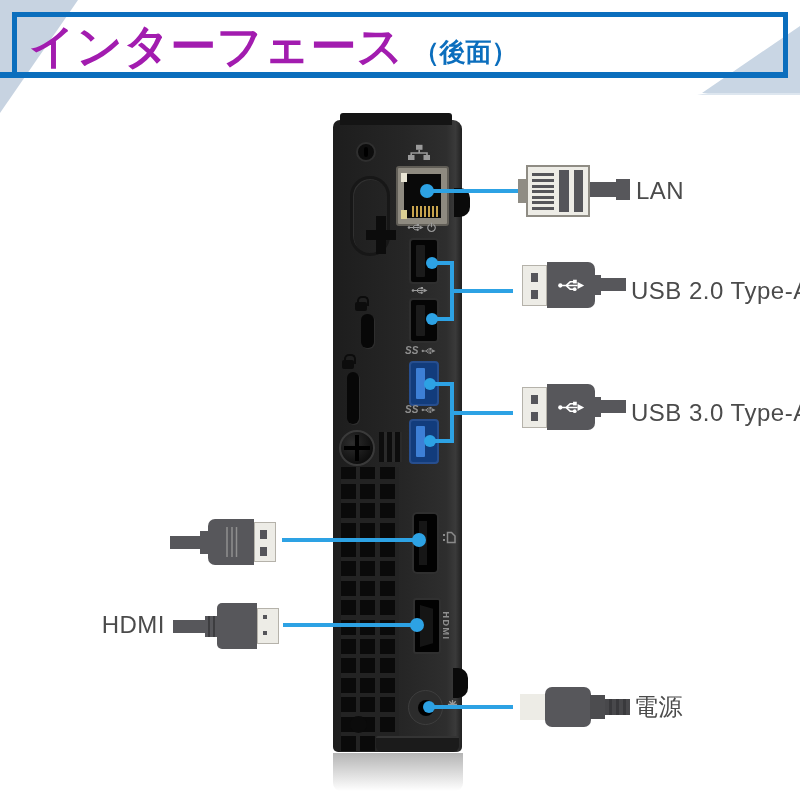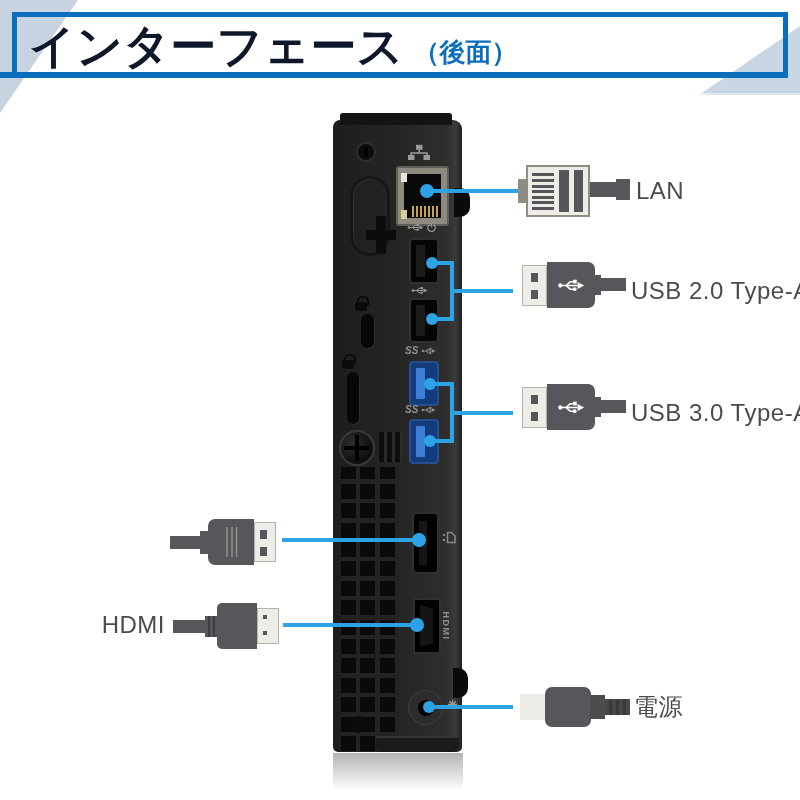--- a/index.html
+++ b/index.html
@@ -17,21 +17,21 @@
   .deco.br2 { left:683px; top:76px; width:117px; height:19px; background:#dde6ef;
              clip-path:polygon(12% 100%,100% 0,100% 100%); }
   .deco.br { left:702px; top:26px; width:98px; height:67px; background:#c9d6e4;
              clip-path:polygon(100% 0,100% 100%,0 100%); }
   .banner-box {
     position:absolute; left:12px; top:12px; width:776px; height:60px;
     border:5px solid #0b6ebd; border-bottom:none; background:transparent;
     display:flex; align-items:flex-end; padding:0 0 2px 12px; gap:10px;
   }
   .banner-underline { position:absolute; left:0; top:72px; width:788px; height:6px; background:#0b6ebd; }
-  .t-main { color:#0f172a; font-size:46px; font-weight:bold; line-height:1.05; letter-spacing:0px; }
+  .t-main { color:#a21caf; font-size:46px; font-weight:bold; line-height:1.05; letter-spacing:0px; }
   .t-sub  { color:#0b6ebd; font-size:26px; font-weight:bold; line-height:1.1; padding-bottom:3px; }
 
   
   .lbl { position:absolute; color:#4b4b4b; font-size:24px; line-height:1; letter-spacing:.5px; white-space:nowrap; }
   .lbl.right-align { text-align:right; width:147px; }
 
   
   .pc { position:absolute; left:333px; top:120px; width:129px; height:632px;
         background:linear-gradient(90deg,#1d1d1d,#262626 55%,#2e2e2e 88%,#3a3a3a 95%,#202020);
         border-radius:7px 9px 5px 5px; }

